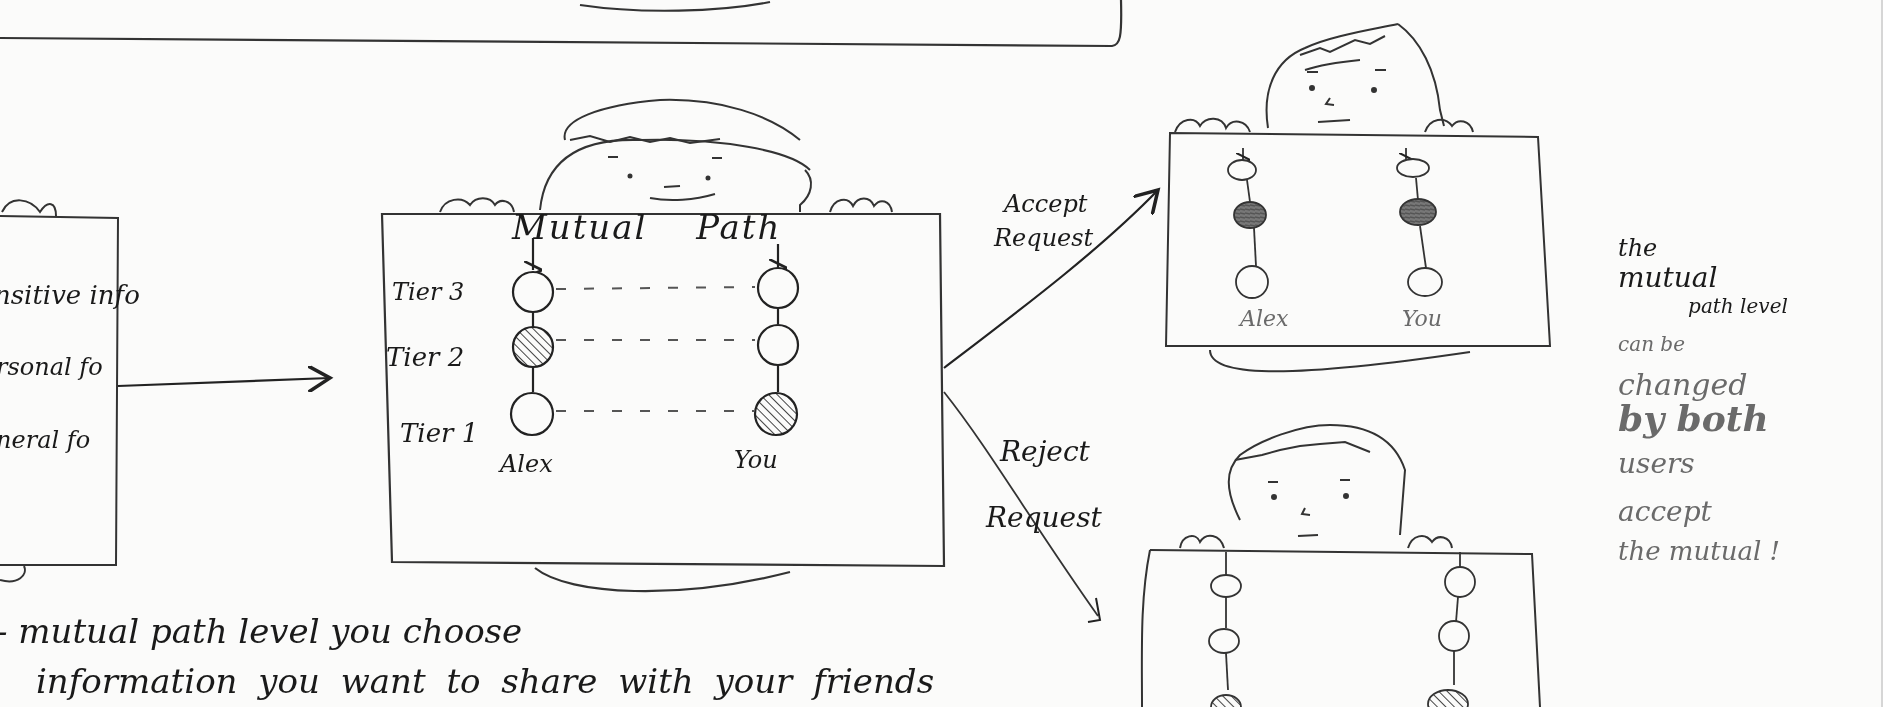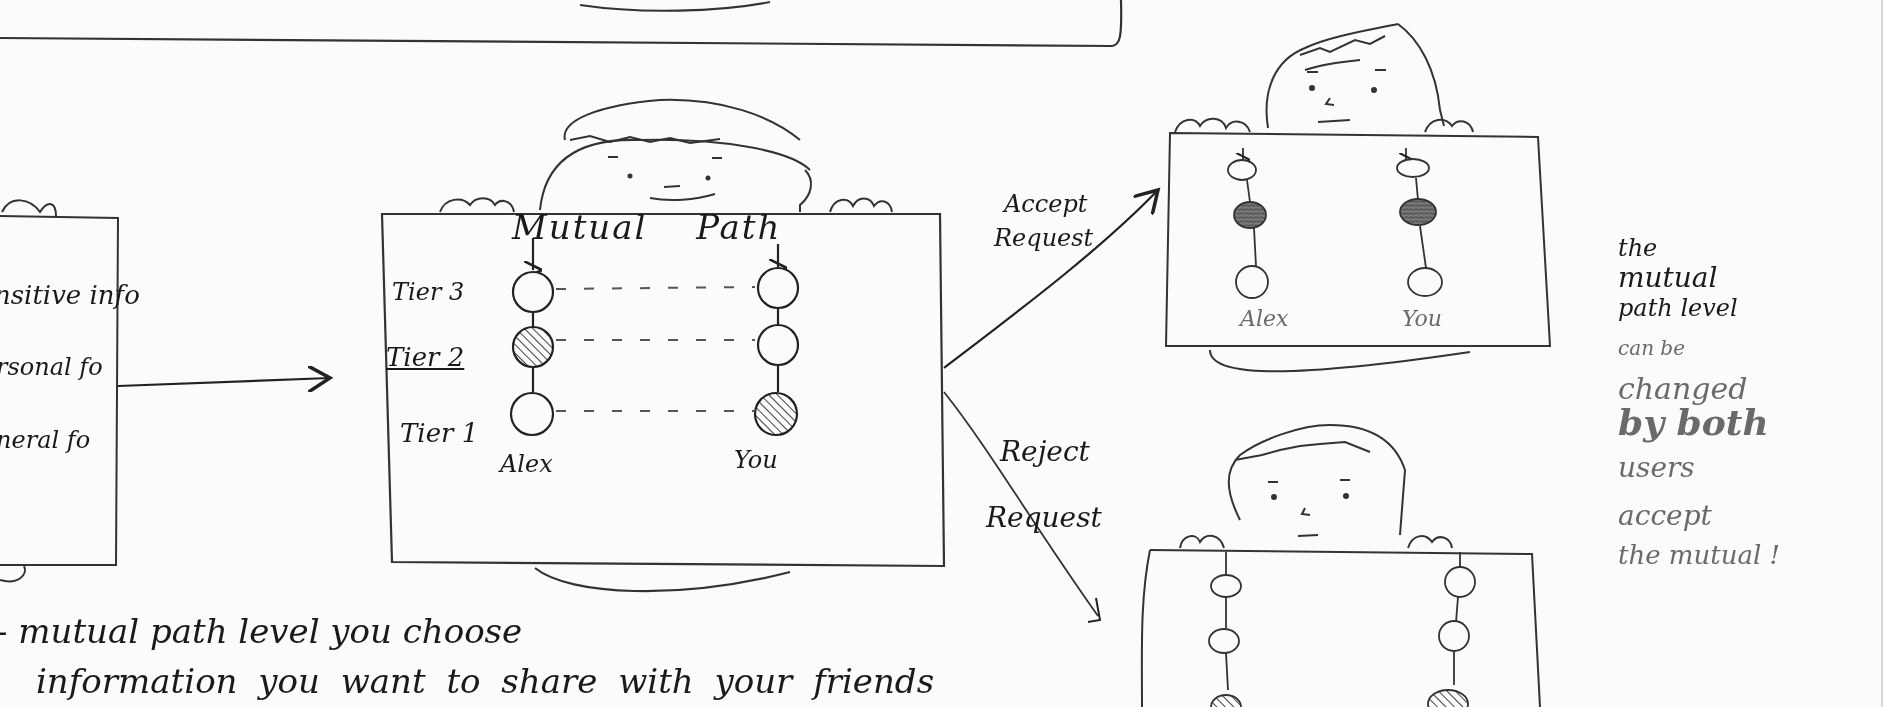--- a/index.html
+++ b/index.html
@@ -173,37 +173,37 @@
     <ellipse cx="1448" cy="704" rx="20" ry="14" fill="url(#hatch)"></ellipse>
   </g>
 </svg>
 
 <div class="hw" style="left:-6px;top:282px;font-size:26px;">nsitive info</div>
 <div class="hw" style="left:-4px;top:355px;font-size:24px;">rsonal fo</div>
 <div class="hw" style="left:-4px;top:428px;font-size:24px;">neral fo</div>
 
 <div class="hw" style="left:512px;top:210px;font-size:34px;letter-spacing:2px;word-spacing:36px;">Mutual Path</div>
 <div class="hw" style="left:392px;top:280px;font-size:24px;">Tier 3</div>
-<div class="hw" style="left:386px;top:344px;font-size:26px;text-decoration:underline;">Tier 2</div>
+<div class="hw" style="left:386px;top:344px;font-size:26px;">Tier 2</div>
 <div class="hw" style="left:400px;top:420px;font-size:26px;">Tier 1</div>
 <div class="hw" style="left:500px;top:452px;font-size:24px;">Alex</div>
 <div class="hw" style="left:734px;top:448px;font-size:24px;">You</div>
 
 <div class="hw" style="left:1004px;top:192px;font-size:24px;">Accept</div>
 <div class="hw" style="left:994px;top:226px;font-size:24px;">Request</div>
 <div class="hw" style="left:1000px;top:438px;font-size:28px;">Reject</div>
 <div class="hw" style="left:986px;top:504px;font-size:28px;">Request</div>
 
 <div class="hw faint" style="left:1240px;top:308px;font-size:22px;">Alex</div>
 <div class="hw faint" style="left:1402px;top:308px;font-size:22px;">You</div>
 
 <div style="position:absolute;left:1618px;top:236px;width:240px;">
   <div class="hw" style="position:relative;font-size:24px;margin-bottom:4px;">the</div>
   <div class="hw" style="position:relative;font-size:28px;margin-bottom:4px;">mutual</div>
-  <div class="hw" style="position:relative;font-size:24px;margin-bottom:18px;">path level</div>
+  <div class="hw" style="position:relative;font-size:20px;margin-bottom:18px;text-align:center;">path level</div>
   <div class="hw faint" style="position:relative;font-size:20px;margin-bottom:16px;">can be</div>
   <div class="hw faint" style="position:relative;font-size:30px;">changed</div>
   <div class="hw faint" style="position:relative;font-size:36px;margin-bottom:14px;font-weight:bold;">by both</div>
   <div class="hw faint" style="position:relative;font-size:28px;margin-bottom:20px;">users</div>
   <div class="hw faint" style="position:relative;font-size:28px;margin-bottom:12px;">accept</div>
   <div class="hw faint" style="position:relative;font-size:26px;">the mutual !</div>
 </div>
 
 <div class="hw" style="left:-4px;top:614px;font-size:34px;">- mutual path level  you choose</div>
 <div class="hw" style="left:36px;top:664px;font-size:34px;word-spacing:10px;">information  you  want  to share  with  your friends</div>

